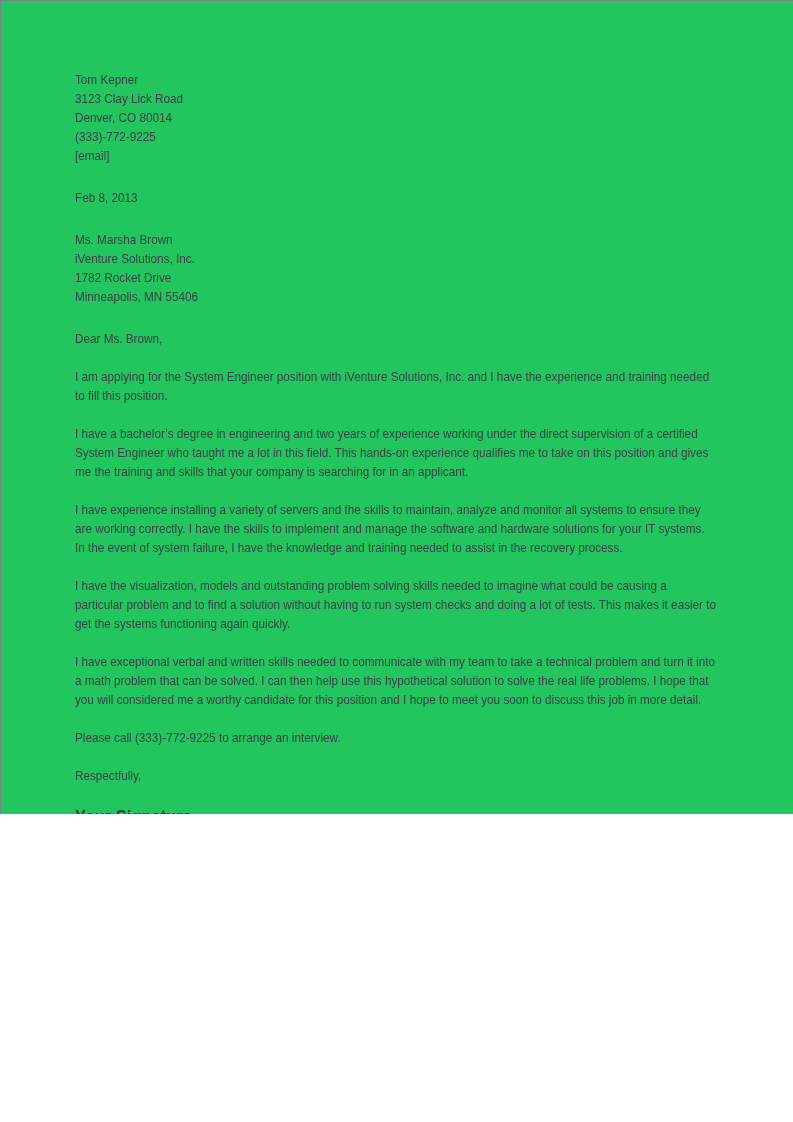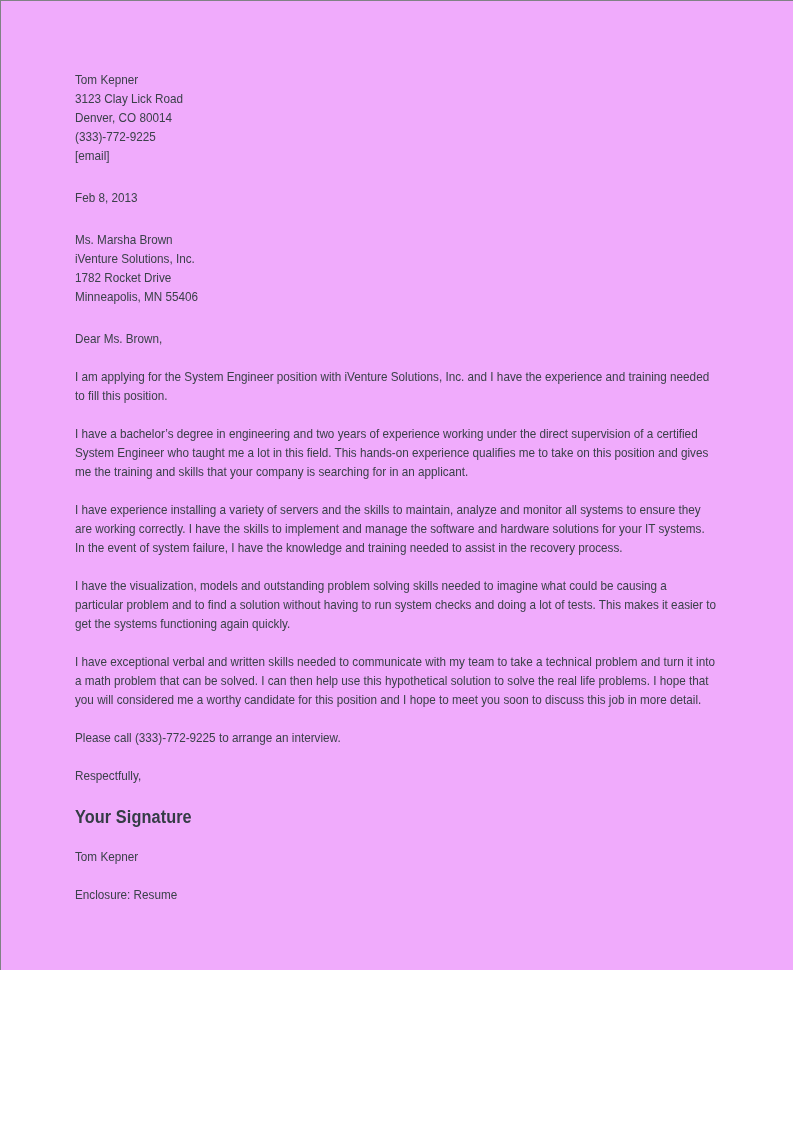--- a/index.html
+++ b/index.html
@@ -4,22 +4,22 @@
 <style>
   html, body {
     margin: 0;
     padding: 0;
     background: #ffffff;
   }
 
   .page {
     position: relative;
     width: 793px;
-    height: 970px;
-    background: #f0abfc;
+    height: 814px;
+    background: #22c55e;
     box-sizing: border-box;
     border-top: 1px solid #808285;
     border-left: 1px solid #808285;
     overflow: hidden;
   }
 
   .letter {
     position: absolute;
     left: 74px;
     top: 70px;

